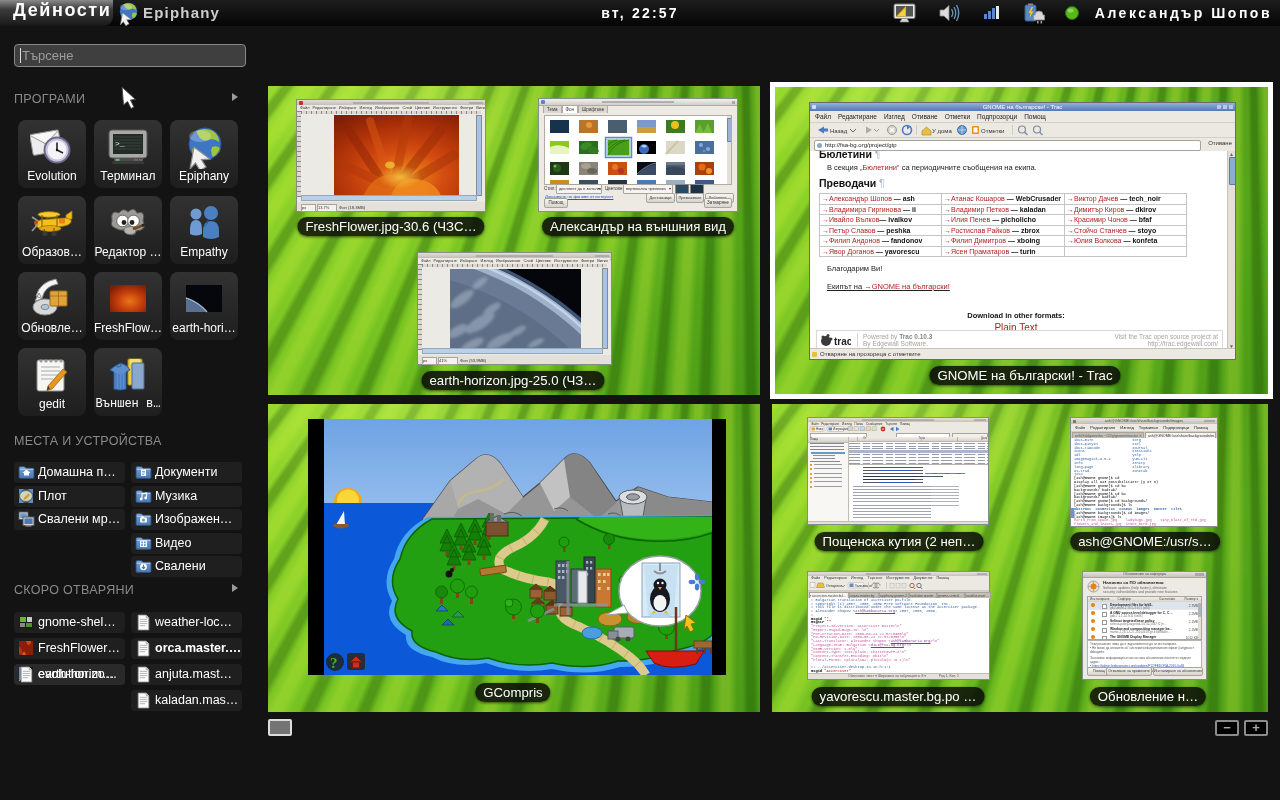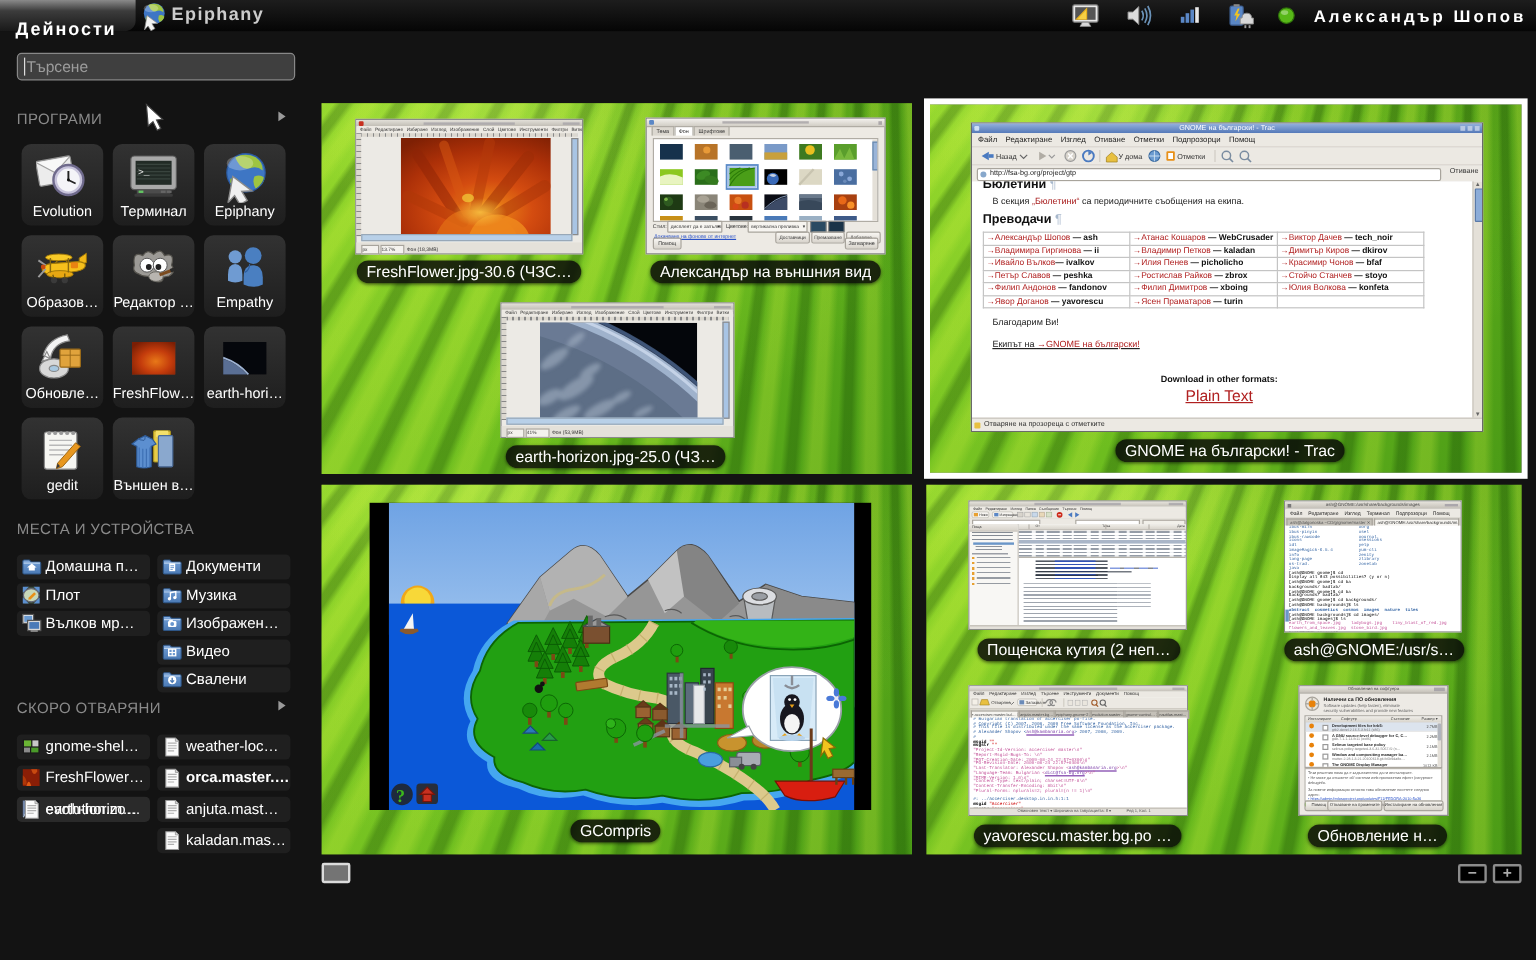--- a/index.html
+++ b/index.html
@@ -1,21 +1,21 @@
 <!DOCTYPE html>
 <html><head>
 <meta charset="utf-8">
 <style>
 html,body{margin:0;padding:0;}
 body{width:1280px;height:800px;background:#131313;font-family:"Liberation Sans",sans-serif;position:relative;overflow:hidden;}
 .abs{position:absolute;}
 
 #topbar{position:absolute;left:0;top:0;width:1280px;height:26px;background:linear-gradient(#1d1d1d,#050505);}
 #actbtn{position:absolute;left:0;top:0;width:113px;height:26px;background:linear-gradient(#8a8a8a,#3c3c3c 35%,#191919);border-radius:0 0 9px 0;}
-#actbtn span{position:absolute;left:13px;top:16px;color:#fff;font-weight:bold;font-size:15px;letter-spacing:1.6px;}
+#actbtn span{position:absolute;left:13px;top:0;color:#fff;font-weight:bold;font-size:18px;letter-spacing:1.6px;}
 #appmenu{position:absolute;left:116px;top:0;height:26px;color:#ccc;font-weight:bold;font-size:15px;letter-spacing:1.2px;}
 #appmenu .t{position:absolute;left:27px;top:4px;}
 #clock{position:absolute;left:0;top:5px;width:1280px;text-align:center;color:#fff;font-weight:bold;font-size:14px;letter-spacing:2.2px;}
 #user{position:absolute;right:8px;top:5px;color:#fff;font-weight:bold;font-size:14px;letter-spacing:2.5px;}
 
 #search{position:absolute;left:14px;top:44px;width:225px;height:21px;background:#3f3f3f;border:1px solid #888;border-radius:4px;color:#9c9c9c;font-size:13px;line-height:21px;padding-left:5px;}
 .shead{position:absolute;color:#8a8a8a;font-size:12.5px;letter-spacing:.3px;}
 .sarrow{position:absolute;left:232px;width:0;height:0;border-left:6.5px solid #9a9a9a;border-top:4.5px solid transparent;border-bottom:4.5px solid transparent;}
 .cell{position:absolute;width:68px;height:68px;background:linear-gradient(#323232,#1e1e1e);border-radius:8px;}
 .cell .lab{position:absolute;left:-4px;right:-4px;bottom:5px;text-align:center;color:#fff;font-size:12px;white-space:nowrap;}
@@ -299,21 +299,32 @@
     <tr>
             <td>→Явор Доганов <b style="color:#111">— yavorescu</b></td>
             <td>→Ясен Праматаров <b style="color:#111">— turin</b></td>
             <td></td>
           </tr>
    </tbody>
       </table>
    <div class="abs" style="left:17px;top:113px;font-size:7.5px;color:#222;">Благодарим Ви!</div>
    <div class="abs" style="left:17px;top:131px;font-size:7.5px;color:#222;text-decoration:underline;">Екипът на <span style="color:#b02020">→GNOME на български!</span></div>
    <div class="abs" style="left:0;top:160px;width:412px;text-align:center;font-size:7.5px;font-weight:bold;color:#111;">Download in other formats:</div>
-   <div class="abs" style="left:0;top:171px;width:412px;text-align:center;font-size:13px;color:#b02020;text-decoration:underline;">Plain Text</div>
+   <div class="abs" style="left:0;top:171px;width:412px;text-align:center;font-size:10px;color:#b02020;">Plain Text</div>
+   <div class="abs" style="left:6px;top:179px;width:405px;height:20px;border:1px solid #d8d8d8;">
+     <svg width="32" height="18" style="position:absolute;left:2px;top:1px" viewBox="0 0 32 18">
+          <circle cx="7" cy="9" r="5" fill="#3a3a3a"></circle>
+          <circle cx="4" cy="5" r="1.5" fill="#3a3a3a"></circle>
+          <circle cx="9" cy="3.5" r="1.5" fill="#3a3a3a"></circle>
+          <circle cx="12" cy="7" r="1.5" fill="#3a3a3a"></circle>
+          <text x="15" y="13" font-size="10" font-weight="bold" fill="#222">trac</text>
+        </svg>
+     <div class="abs" style="left:40px;top:2px;font-size:6.5px;color:#a8a49c;border-left:1px solid #d8d8d8;padding-left:5px;">Powered by <b style="color:#888">Trac 0.10.3</b><br>By Edgewall Software.</div>
+     <div class="abs" style="right:4px;top:2px;font-size:6.5px;color:#a8a49c;text-align:right;">Visit the Trac open source project at<br>http://trac.edgewall.com/</div>
+   </div>
 
    <div class="abs" style="right:0;top:0;bottom:0;width:7px;background:#e4e0d8;border-left:1px solid #c8c4bc;">
     <div class="abs" style="left:0.5px;top:6px;width:5px;height:26px;background:#8cacd8;border:1px solid #5a7aa8;border-radius:1px;"></div>
     <div class="abs" style="left:1px;top:0px;font-size:5px;color:#666;">▲</div>
     <div class="abs" style="left:1px;bottom:0px;font-size:5px;color:#666;">▼</div>
    </div>
  </div>
  <div class="abs" style="left:0;bottom:0;right:0;height:10px;background:#ece9e3;border-top:1px solid #c8c4bc;font-size:6px;color:#333;line-height:10px;">
    <span style="margin-left:10px">Отваряне на прозореца с отметките</span>
    <div class="abs" style="left:2px;top:2.5px;width:5px;height:5px;background:#e8c040;border-radius:1px;"></div>
@@ -762,20 +773,21 @@
   <svg width="24" height="25" viewBox="0 0 44 46" style="position:absolute;left:0;top:1px">
    <circle cx="23" cy="19" r="16" fill="#3e76c4"></circle>
    <path d="M14 6 Q22 2 31 6 Q37 10 37 17 Q32 13 27 15 Q22 17 18 13 Q15 9 14 6Z" fill="#9ec441"></path>
    <path d="M30 22 Q36 20 38.5 24 Q37 30 31 32 Q28 27 30 22Z" fill="#9ec441"></path>
    <path d="M10 24 Q15 22 17 26 Q16 31 11 31 Q9 27 10 24Z" fill="#86b23a"></path>
    <ellipse cx="18" cy="11" rx="11" ry="6" fill="rgba(255,255,255,0.25)"></ellipse>
    <path d="M8 44 L12 22 L28 34 L19.5 34.5 L24 42 L18 45.5 L13.5 38 Z" fill="#f2f2f2" stroke="#888" stroke-width="1.2"></path>
   </svg>
   <span class="t">Epiphany</span>
  </div>
+ <div id="clock">вт, 22:57</div>
  <div id="trayicons">
   <svg width="24" height="21" viewBox="0 0 24 21" style="position:absolute;left:893px;top:3px">
    <rect x="1" y="1" width="21" height="14.5" rx="1.5" fill="#e8e8e8" stroke="#777"></rect>
    <rect x="3" y="3" width="17" height="10.5" fill="#555"></rect>
    <path d="M3 13.5 L13 3 L13 13.5 Z" fill="#e8b220"></path>
    <path d="M5 13 L12 5.5 L12 13 Z" fill="#f6d045"></path>
    <path d="M9 15.5 h5 l2 3.5 h-9 Z" fill="#d8d8d8" stroke="#888" stroke-width="0.7"></path>
   </svg>
   <svg width="23" height="20" viewBox="0 0 23 20" style="position:absolute;left:938px;top:3px">
    <path d="M2 7 L6 7 L11 2.5 L11 17.5 L6 13 L2 13 Z" fill="#dcdcdc" stroke="#888" stroke-width="0.8"></path>
@@ -974,21 +986,21 @@
           <path d="M11 14 h19"></path>
           <path d="M11 18 h19"></path>
           <path d="M11 22 h19"></path>
           <path d="M11 26 h12"></path>
         </g>
   <path d="M18 33 L33 16 L37 19 L22 36 L17 37.5 Z" fill="#e8971e" stroke="#9a6210" stroke-width="0.8"></path>
   <path d="M18 33 L20 35.5 L17 37.5 Z" fill="#3a3a3a"></path>
  </svg>
  <div class="lab">gedit</div>
 </div>
-<div class="cell" style="left:94px;top:348px;">
+<div class="cell" style="left:94px;top:348px;font-family:Liberation Mono, monospace;">
  <svg width="44" height="44" viewBox="0 0 44 44">
   <rect x="22" y="6" width="14" height="26" rx="1" fill="#e8cc48" stroke="#a8921e"></rect>
   <path d="M24 6 h10 v5 q-5 3 -10 0 Z" fill="#f4e06a"></path>
   <rect x="26" y="10" width="12" height="26" rx="1" fill="#8aa8ce" stroke="#4a6a96"></rect>
   <g transform="translate(6 10)">
    <path d="M3 3 L9 0 L15 3 L18 7 L14 9 L14 26 Q8 28 2 26 L2 9 L-2 7 Z" fill="#5c8fd0" stroke="#2e5a96" stroke-width="1"></path>
    <path d="M9 0 Q9 4 8 4 Q4 4 3 2" fill="none" stroke="#2e5a96" stroke-width="0.8"></path>
    <g stroke="#3e70b4" stroke-width="1">
             <path d="M4 10 v16"></path>
             <path d="M7 11 v16"></path>
@@ -1026,21 +1038,21 @@
       <span class="txt">Плот</span>
     </div>
 <div class="pitem" style="left:14px;top:509px;">
       <svg width="17" height="17" style="position:absolute;left:4px;top:2px">
         <rect x="1" y="1" width="9" height="7.5" fill="#e8e8e8" stroke="#555"></rect>
         <rect x="2.2" y="2.2" width="6.6" height="5" fill="#6a9ad0"></rect>
         <rect x="5" y="6" width="11" height="8.5" fill="#d8d8d8" stroke="#555"></rect>
         <rect x="6.4" y="7.4" width="8.2" height="5.6" fill="#4a7ab8"></rect>
         <rect x="7.5" y="14" width="6" height="1.6" fill="#888"></rect>
       </svg>
-      <span class="txt">Вълков мр…</span>
+      <span class="txt">Свалени мр…</span>
     </div>
 <div class="pitem" style="left:131px;top:462px;">
       <svg width="17" height="17">
         <use href="#folder"></use>
       </svg>
       <svg width="17" height="17" style="position:absolute;left:4px;top:2px">
         <rect x="6" y="5.5" width="5" height="6.5" fill="#fff"></rect>
         <g stroke="#6a97cf" stroke-width="0.8">
           <path d="M7 7.5 h3"></path>
           <path d="M7 9 h3"></path>

